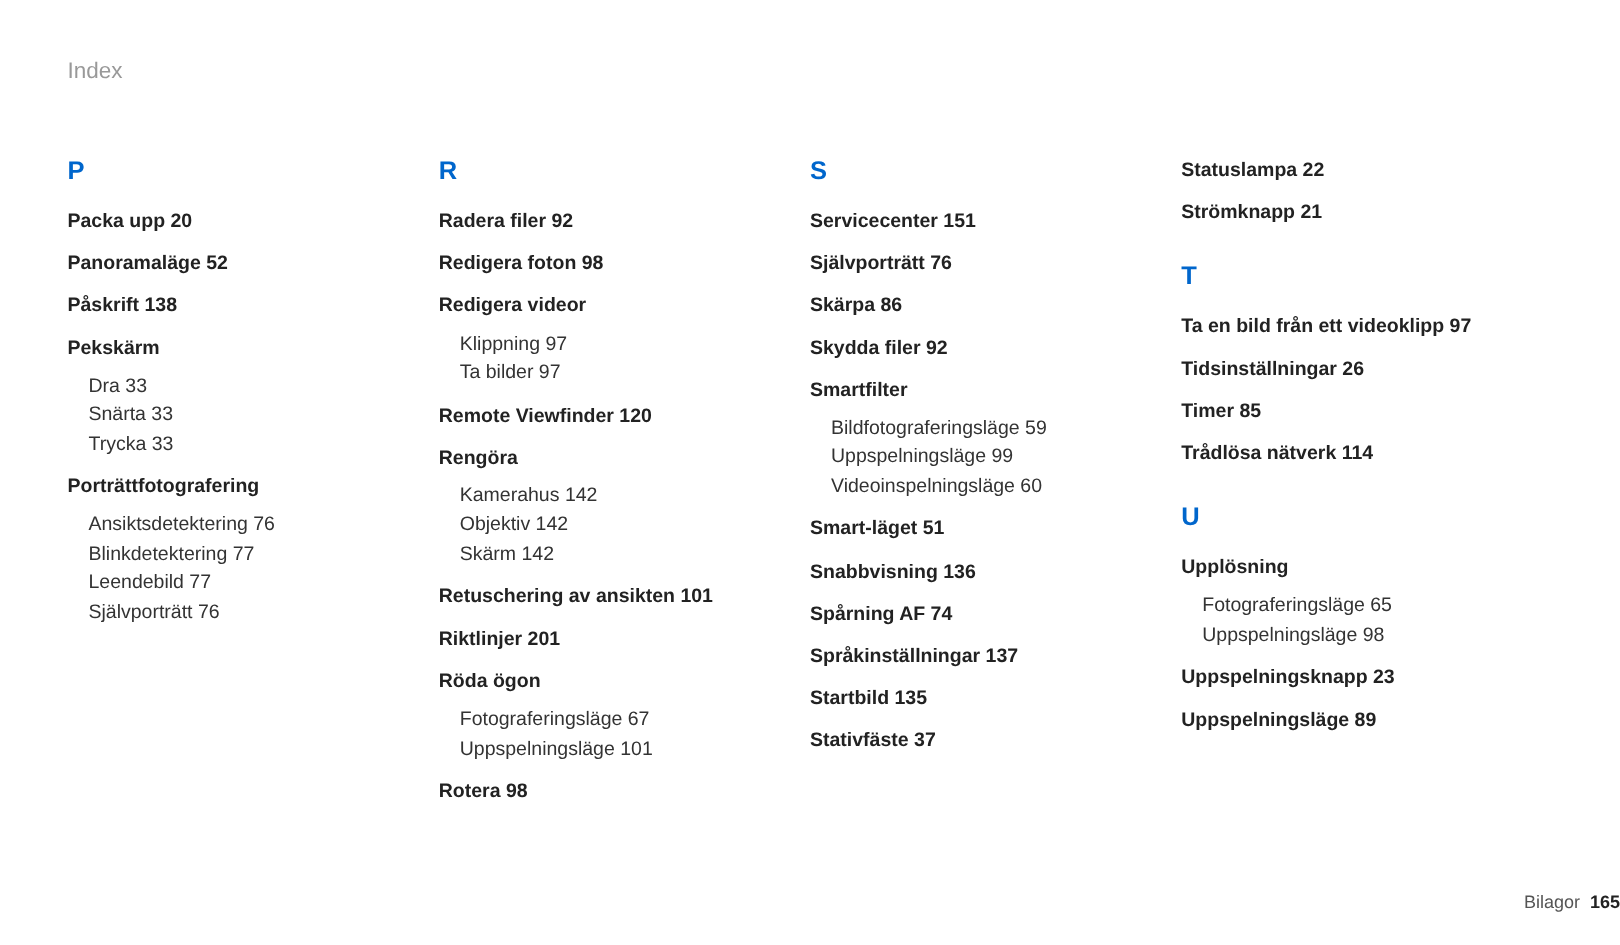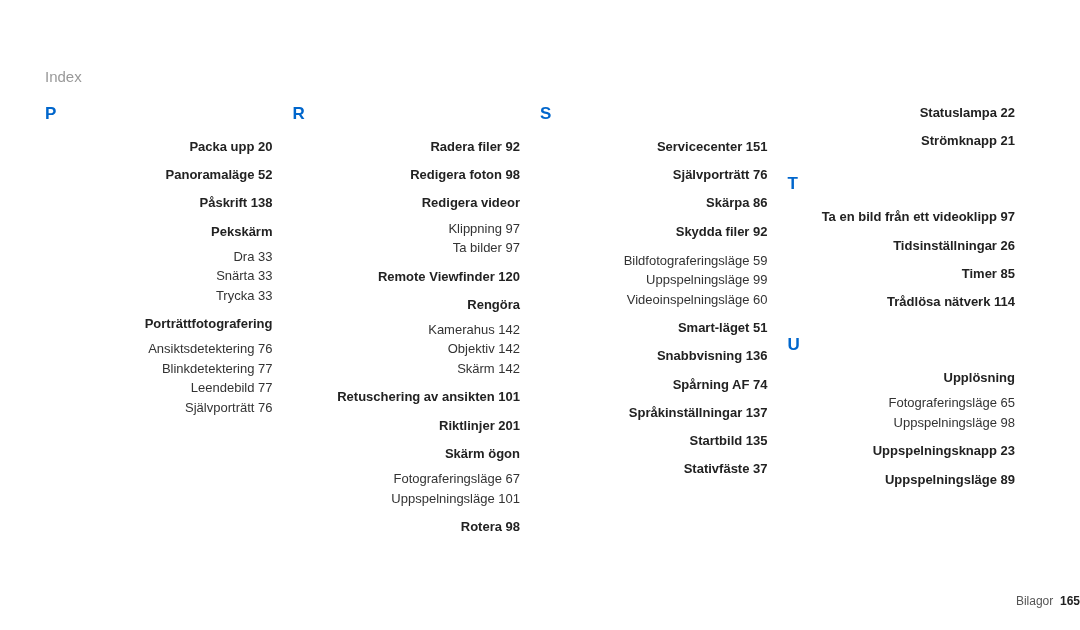--- a/index.html
+++ b/index.html
@@ -6,21 +6,21 @@
   body {
     font-family: "Segoe UI", Arial, sans-serif;
     background: #fff;
     width: 1080px;
     height: 630px;
     position: relative;
     color: #333;
   }
   .page-title {
     position: absolute;
-    top: 68px;
+    top: 39px;
     left: 45px;
     font-size: 15px;
     color: #999;
     font-weight: 400;
   }
   .columns {
     position: absolute;
     top: 104px;
     left: 45px;
     right: 45px;
@@ -52,21 +52,20 @@
   }
   .sub {
     font-size: 13px;
     line-height: 1.5;
     margin-left: 14px;
     color: #333;
     font-weight: 400;
   }
   .group {
     margin-bottom: 10px;
-    text-align: right;
   }
   .footer {
     position: absolute;
     bottom: 22px;
     left: 0;
     right: 0;
     text-align: right;
     font-size: 12px;
     color: #555;
   }
@@ -128,21 +127,21 @@
         <div class="sub">Objektiv  142</div>
         <div class="sub">Skärm  142</div>
       </div>
       <div class="group">
         <div class="entry bold">Retuschering av ansikten  101</div>
       </div>
       <div class="group">
         <div class="entry bold">Riktlinjer  201</div>
       </div>
       <div class="group">
-        <div class="entry bold">Skärm ögon</div>
+        <div class="entry bold">Röda ögon</div>
         <div class="sub">Fotograferingsläge  67</div>
         <div class="sub">Uppspelningsläge  101</div>
       </div>
       <div class="group">
         <div class="entry bold">Rotera  98</div>
       </div>
     </div>
   <div class="col">
       <div class="letter">S</div>
       <div class="group">
@@ -151,20 +150,21 @@
       <div class="group">
         <div class="entry bold">Självporträtt  76</div>
       </div>
       <div class="group">
         <div class="entry bold">Skärpa  86</div>
       </div>
       <div class="group">
         <div class="entry bold">Skydda filer  92</div>
       </div>
       <div class="group">
+        <div class="entry bold">Smartfilter</div>
         <div class="sub">Bildfotograferingsläge  59</div>
         <div class="sub">Uppspelningsläge  99</div>
         <div class="sub">Videoinspelningsläge  60</div>
       </div>
       <div class="group">
         <div class="entry bold">Smart-läget  51</div>
       </div>
       <div class="group">
         <div class="entry bold">Snabbvisning  136</div>
       </div>

